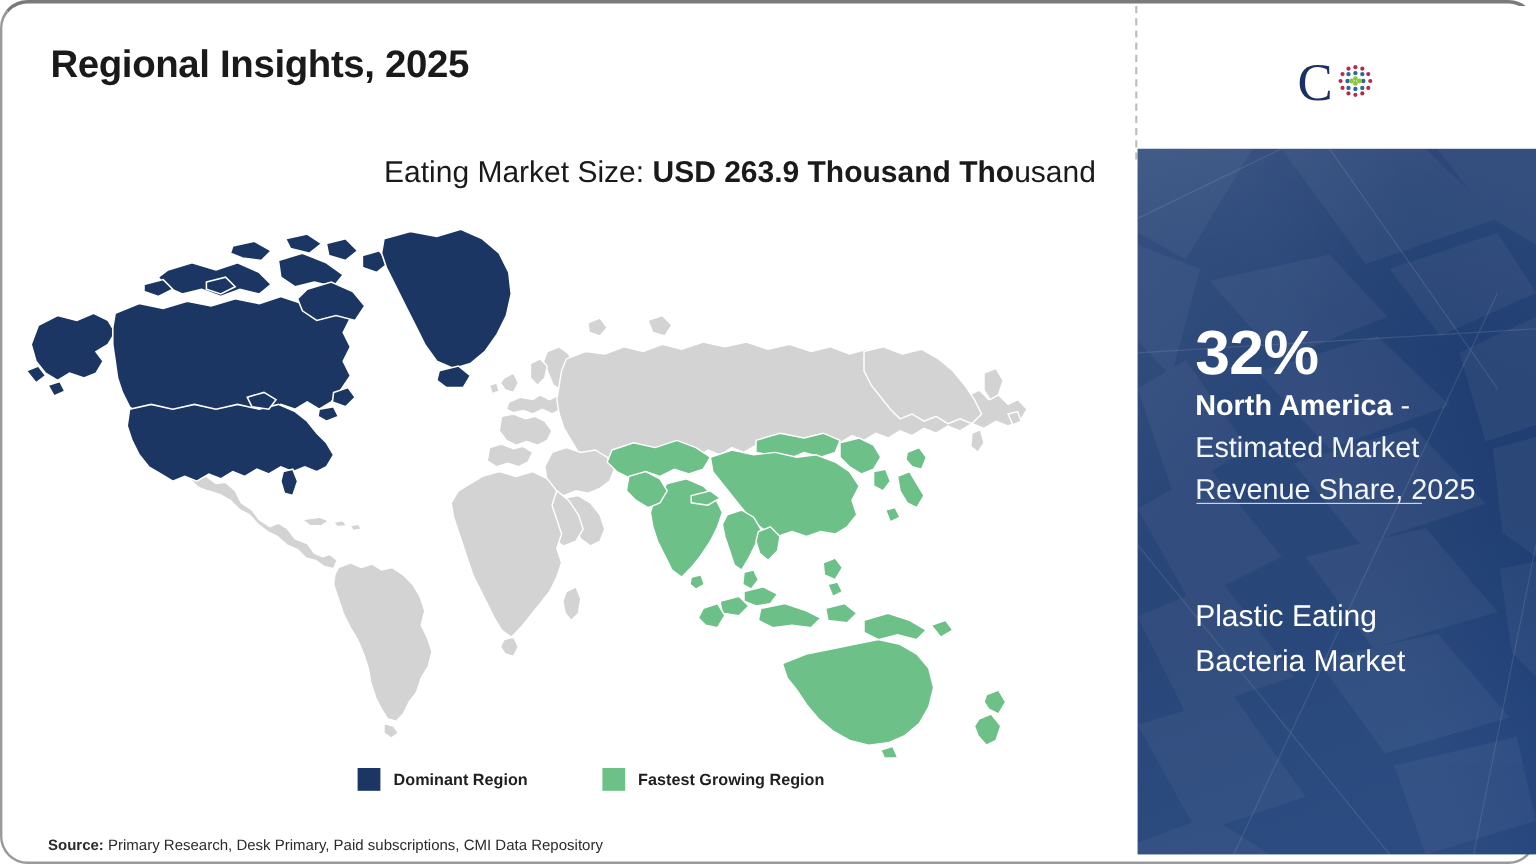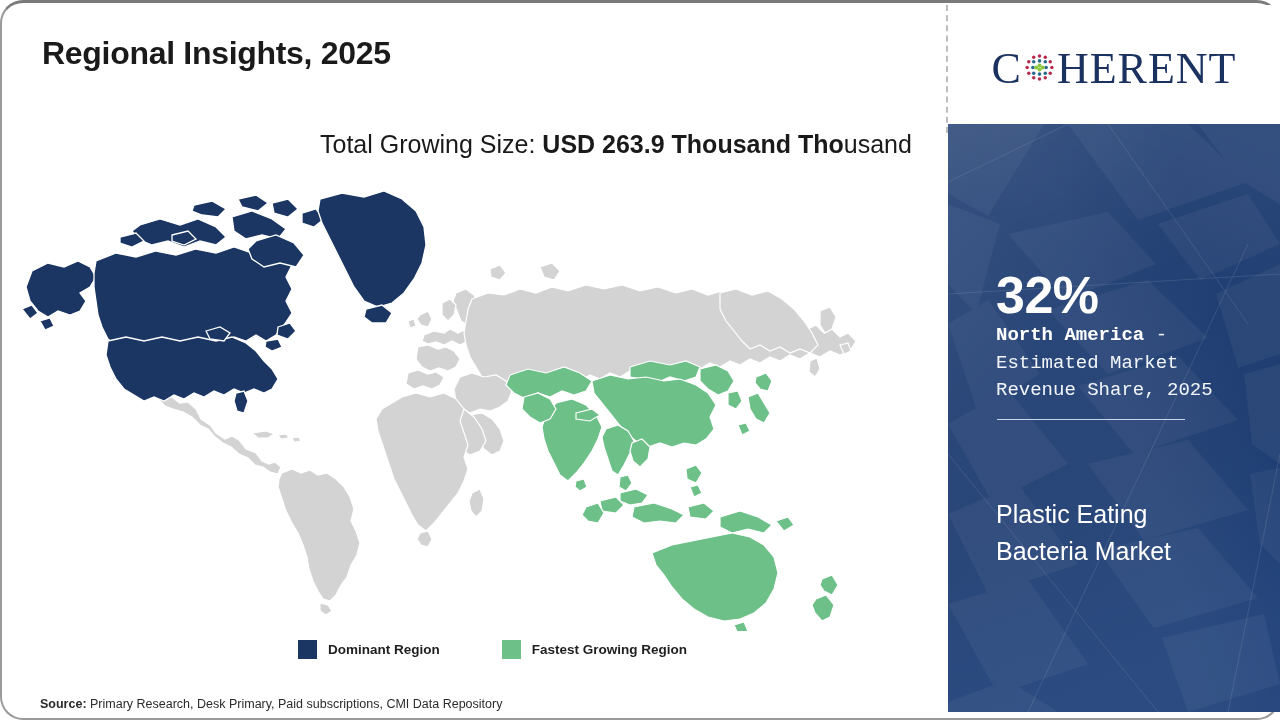--- a/index.html
+++ b/index.html
@@ -95,21 +95,21 @@
 
   #sidebar-inner { position:absolute; left:48px; top:0; width:256px; height:100%; }
 
   #stat-pct {
     position:absolute; top:145px; left:0;
     font-size:52px; font-weight:bold; color:#ffffff; line-height:1;
     letter-spacing:-0.5px;
   }
   #stat-desc {
     position:absolute; top:198px; left:0; width:252px;
-    font-size:19px; color:#f2f5fa; line-height:1.45;font-family:Liberation Mono, monospace;
+    font-size:24px; color:#f2f5fa; line-height:1.45;
   }
   #stat-desc .b { font-weight:bold; color:#ffffff; }
   #stat-rule {
     position:absolute; top:295px; left:1px; width:188px; height:0;
     border-top:1.5px solid #c9d4e6;
   }
   #market-name {
     position:absolute; top:330px; left:0; width:250px;
     font-size:25px; color:#ffffff; line-height:1.48; font-weight:400;margin-top:42px;
   }
@@ -117,21 +117,21 @@
 </head>
 <body>
 
 <div id="frame">
 
   <div id="left-pane">
 
     <div id="page-title">Regional Insights, 2025</div>
 
     <div id="market-size">
-      <span>Total Growing Size: </span><span class="b">USD 263.9 Thousand Tho</span><span>usand</span>
+      <span>Eating Market Size: </span><span class="b">USD 263.9 Thousand Tho</span><span>usand</span>
     </div>
 
     <div id="map-wrap">
       <svg viewBox="0 0 900 450" preserveAspectRatio="xMidYMid meet" aria-label="world map">
         <g id="map-inactive" fill="#d3d3d3" stroke="#ffffff" stroke-width="1.2">
 
           <path d="M138,218 L152,216 L160,222 L168,221 L176,228 L181,238 L190,244 L196,252 L205,258 L212,255 L219,259 L226,268 L236,272 L242,280 L249,283 L255,281 L261,286 L258,293 L250,291 L243,286 L235,284 L228,277 L219,273 L211,266 L203,262 L195,256 L188,248 L180,244 L172,236 L163,231 L153,228 L145,225 Z"></path>
 
           <path d="M232,252 L246,250 L254,253 L248,257 L238,257 Z"></path>
           <path d="M258,254 L266,253 L269,257 L261,258 Z"></path>
@@ -303,21 +303,20 @@
             <circle cx="20" cy="28" r="2.2" fill="#2a6b8f"></circle>
             <circle cx="27" cy="27" r="2.2" fill="#2a6b8f"></circle>
 
             <circle cx="20" cy="17.5" r="2.4" fill="#8cc63f"></circle>
             <circle cx="16" cy="20" r="2.4" fill="#8cc63f"></circle>
             <circle cx="24" cy="20" r="2.4" fill="#8cc63f"></circle>
             <circle cx="20" cy="22.5" r="2.4" fill="#8cc63f"></circle>
           </g>
         </svg>
       </span>
-      <span class="logo-word">HERENT</span>
     </div>
   </div>
 
   <div id="sidebar">
     <div id="sidebar-facets">
       <svg viewBox="0 0 332 588" preserveAspectRatio="none" aria-hidden="true">
         <g fill="#ffffff" opacity="0.045">
           <polygon points="0,0 96,0 40,92 0,70"></polygon>
           <polygon points="120,0 240,0 300,58 190,96"></polygon>
           <polygon points="250,0 332,0 332,80 292,56"></polygon>

